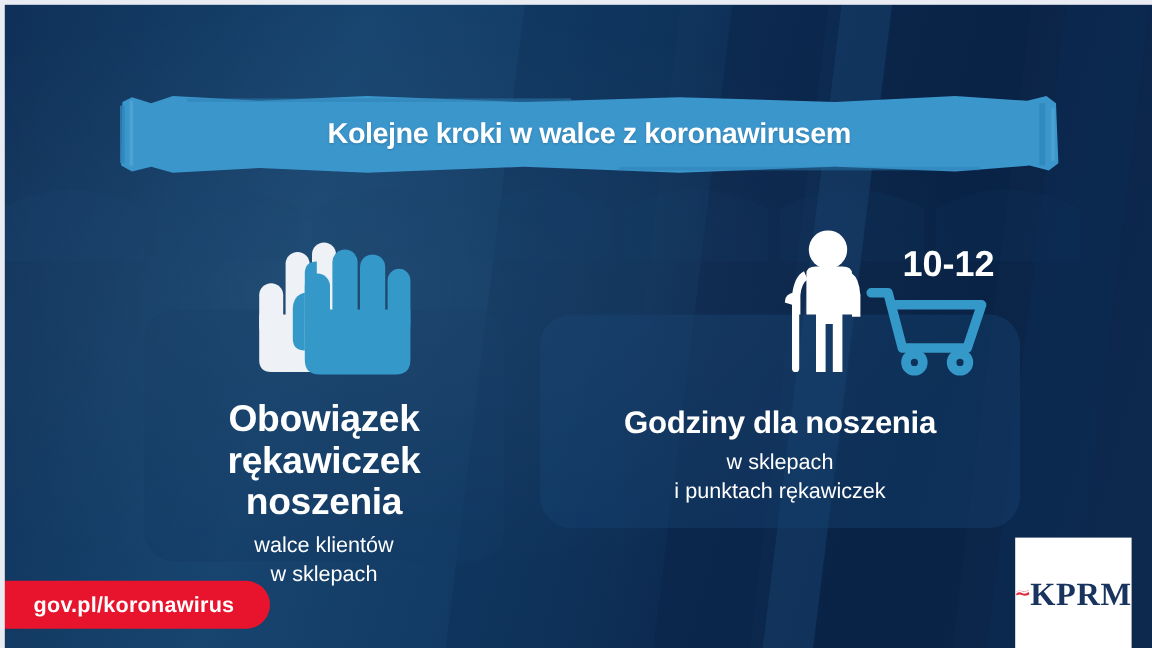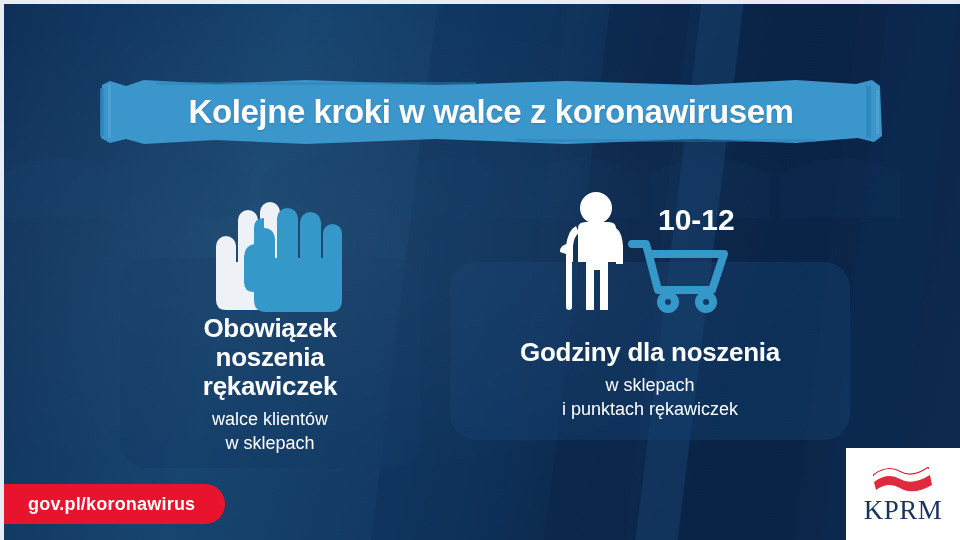--- a/index.html
+++ b/index.html
@@ -81,21 +81,21 @@
     height: 68px;
   }
   .banner-svg { position:absolute; inset:0; width:100%; height:100%; }
   .banner-text {
     position: absolute;
     inset: 0;
     display: flex;
     align-items: center;
     justify-content: center;
     color: #ffffff;
-    font-size: 33px;
+    font-size: 24px;
     font-weight: bold;
     letter-spacing: -0.4px;
     white-space: nowrap;
     text-shadow: 0 1px 2px rgba(0,0,0,.18);
   }
 
   
   .col {
     position: absolute;
     text-align: center;
@@ -103,27 +103,28 @@
   }
   .col-left  { left: 110px; top: 186px; width: 320px; }
   .col-right { left: 452px; top: 186px; width: 396px; }
 
   .icon-area {
     height: 128px;
     display: flex;
     align-items: flex-end;
     justify-content: center;
   }
-  .col-right .icon-area { justify-content: center; }
+  .col-right .icon-area { justify-content: flex-end; }
 
   .headline {
-    font-size: 26px;
+    font-size: 31px;
     font-weight: bold;
     line-height: 1.12;
     letter-spacing: -0.3px;
+    margin-top: 18px;
   }
   .col-right .headline { font-size: 26px; margin-top: 24px; }
 
   .subline {
     font-size: 18px;
     line-height: 1.32;
     margin-top: 7px;
     font-weight: normal;
   }
 
@@ -150,27 +151,28 @@
     width: 14px;
     height: 28px;
     background: #f6b9c2;
   }
 
   
   .kprm {
     position: absolute;
     left: 846px;
     top: 448px;
-    width: 114px;
+    width: 97px;
     height: 92px;
     background: #ffffff;
     display: flex;
-    flex-direction: column;
+    flex-direction: row;
     align-items: center;
     justify-content: center;
+    font-weight: bold;
   }
   .kprm-text {
     font-family: "Liberation Serif", serif;
     color: #18345e;
     font-size: 27px;
     letter-spacing: .5px;
     margin-top: 2px;
   }
 </style>
 </head>
@@ -232,22 +234,22 @@
           <rect x="127" y="36" width="19" height="56" rx="9.5"></rect>
           <path d="M58,70 L146,70 L146,112 Q146,124 134,124 L70,124 Q58,124 58,112 Z"></path>
           <path d="M58,40 Q58,30 68,30 L68,70 L58,70 Z"></path>
         </g>
 
         <path d="M58,56 Q48,58 48,70 L48,94 Q48,104 58,104 Z" fill="#3498c8"></path>
       </svg>
     </div>
     <div class="headline">
       <div>Obowiązek</div>
+      <div>rękawiczek</div>
       <div>noszenia</div>
-      <div>rękawiczek</div>
     </div>
     <div class="subline">
       <div>walce klientów</div>
       <div>w sklepach</div>
     </div>
   </div>
 
   <div class="col col-right">
     <div class="icon-area">
       <svg width="208" height="128" viewBox="0 0 208 128">

